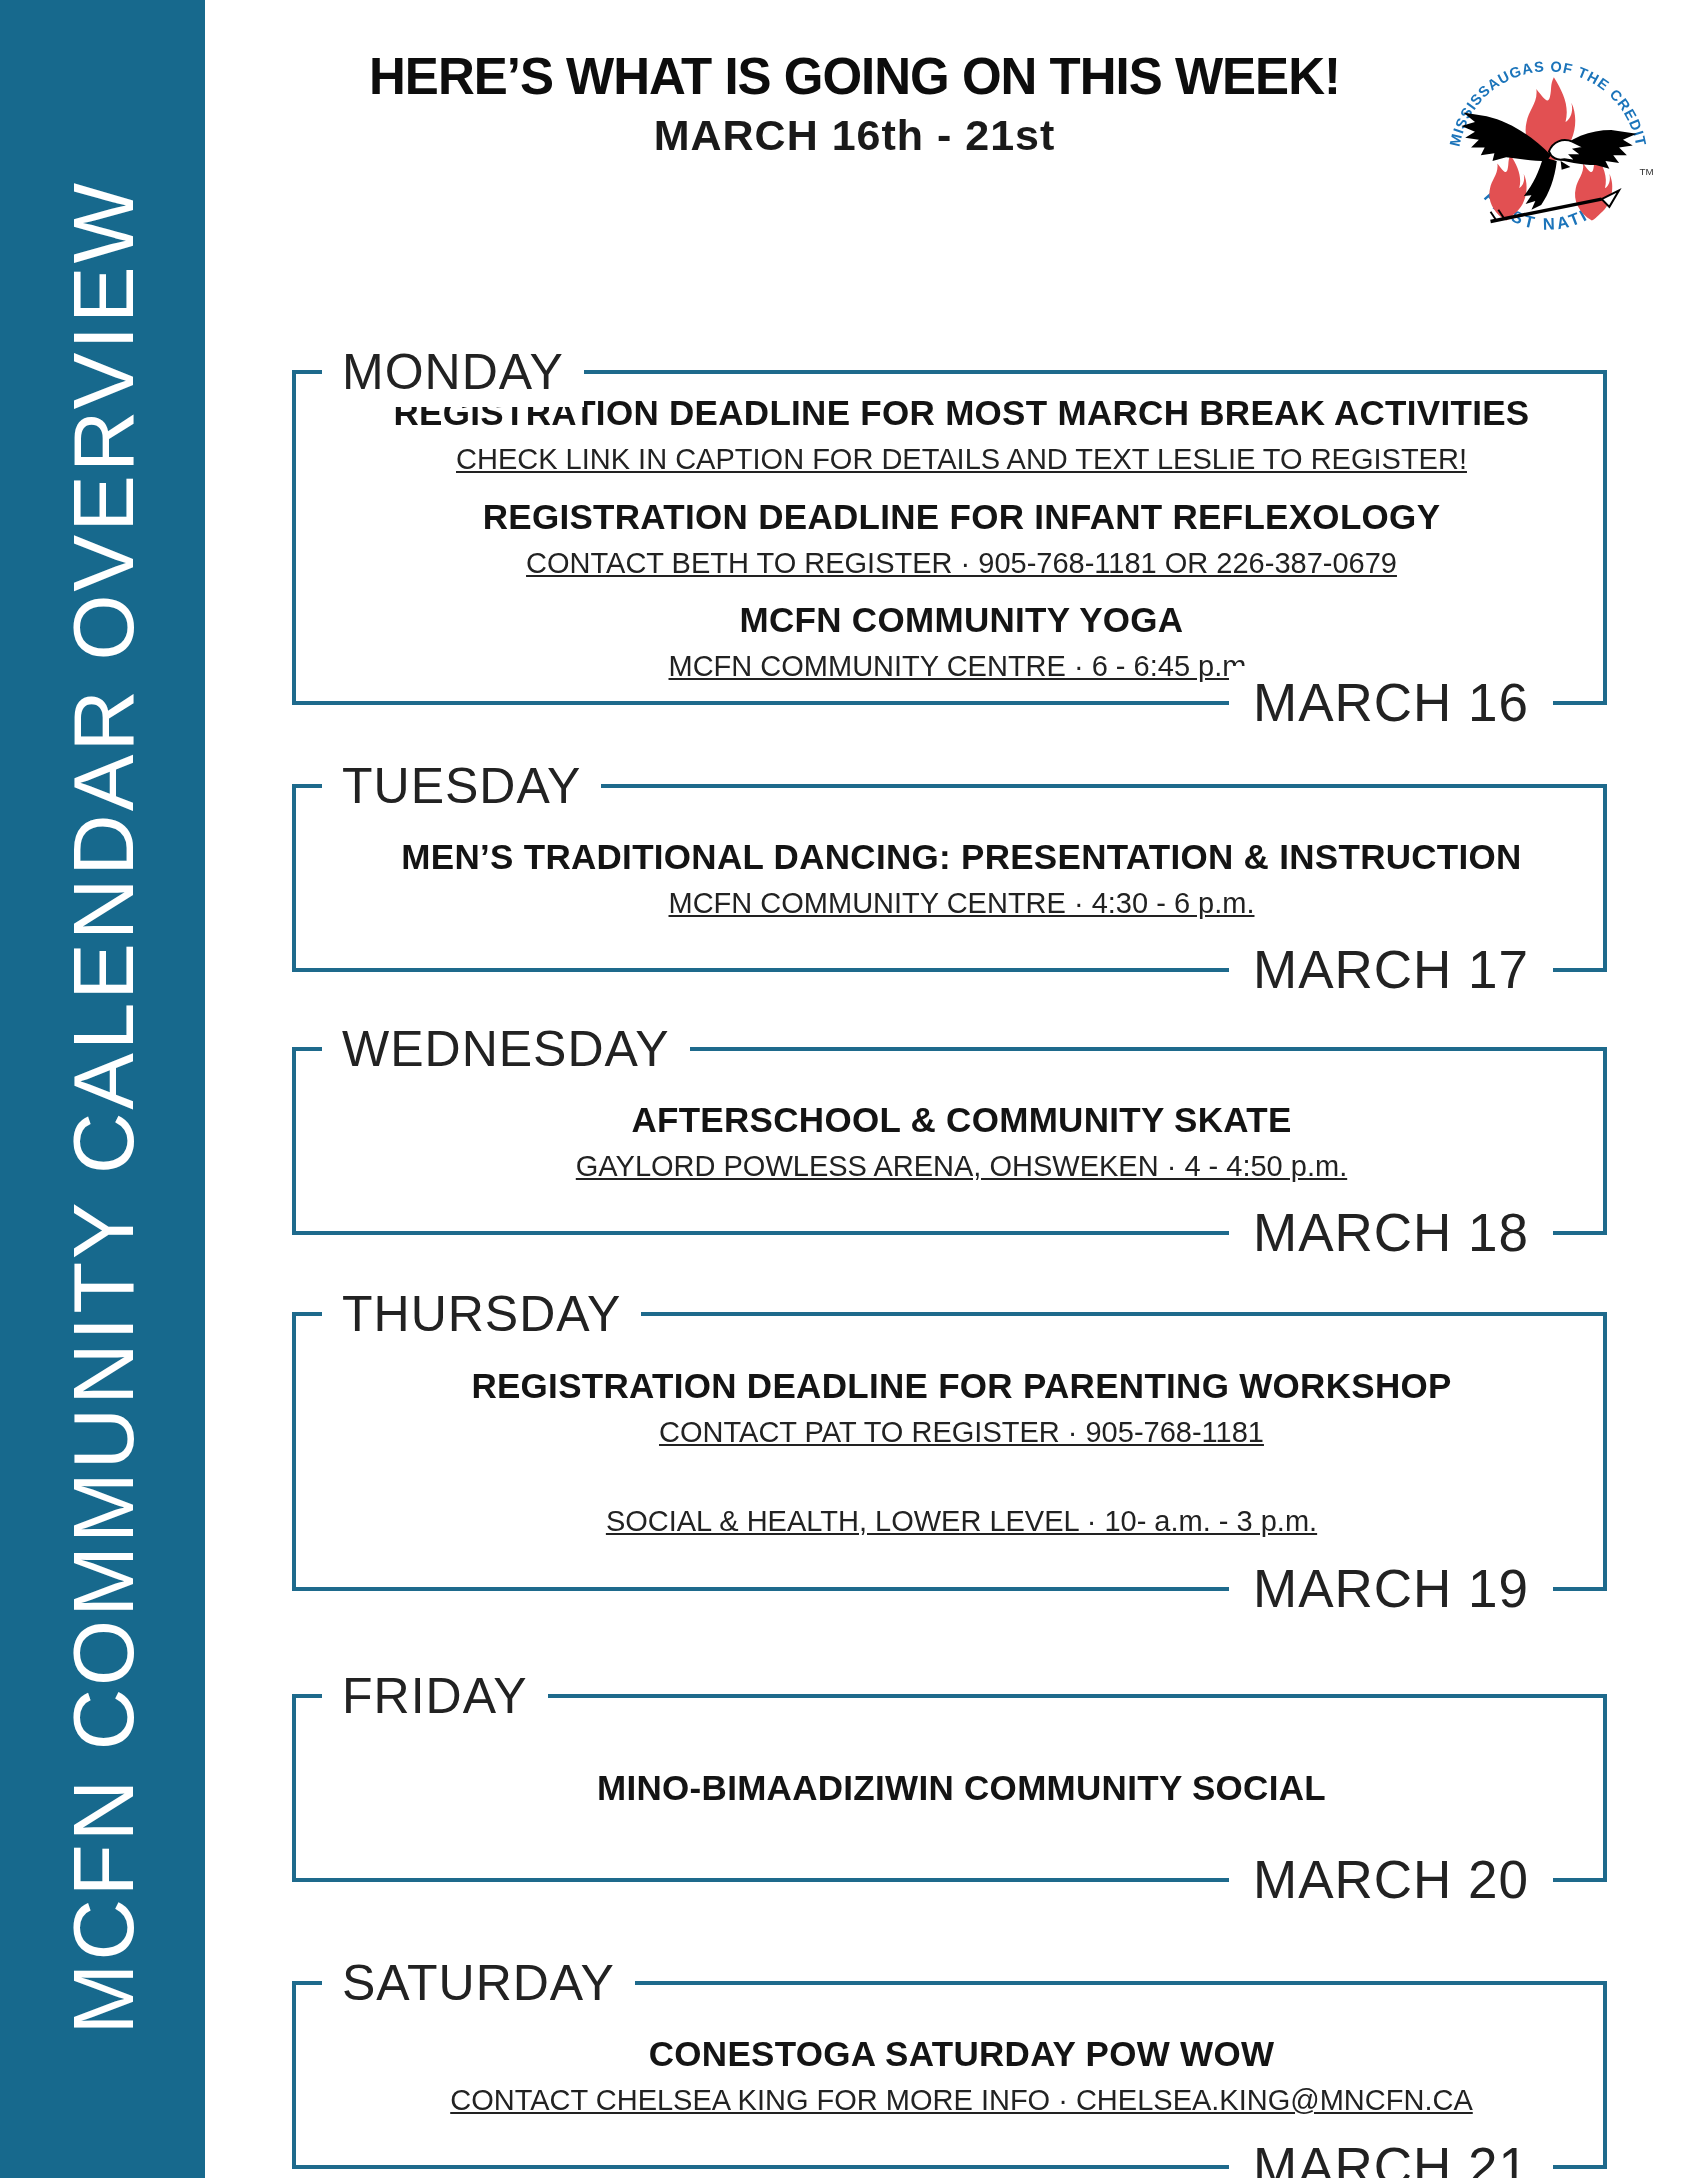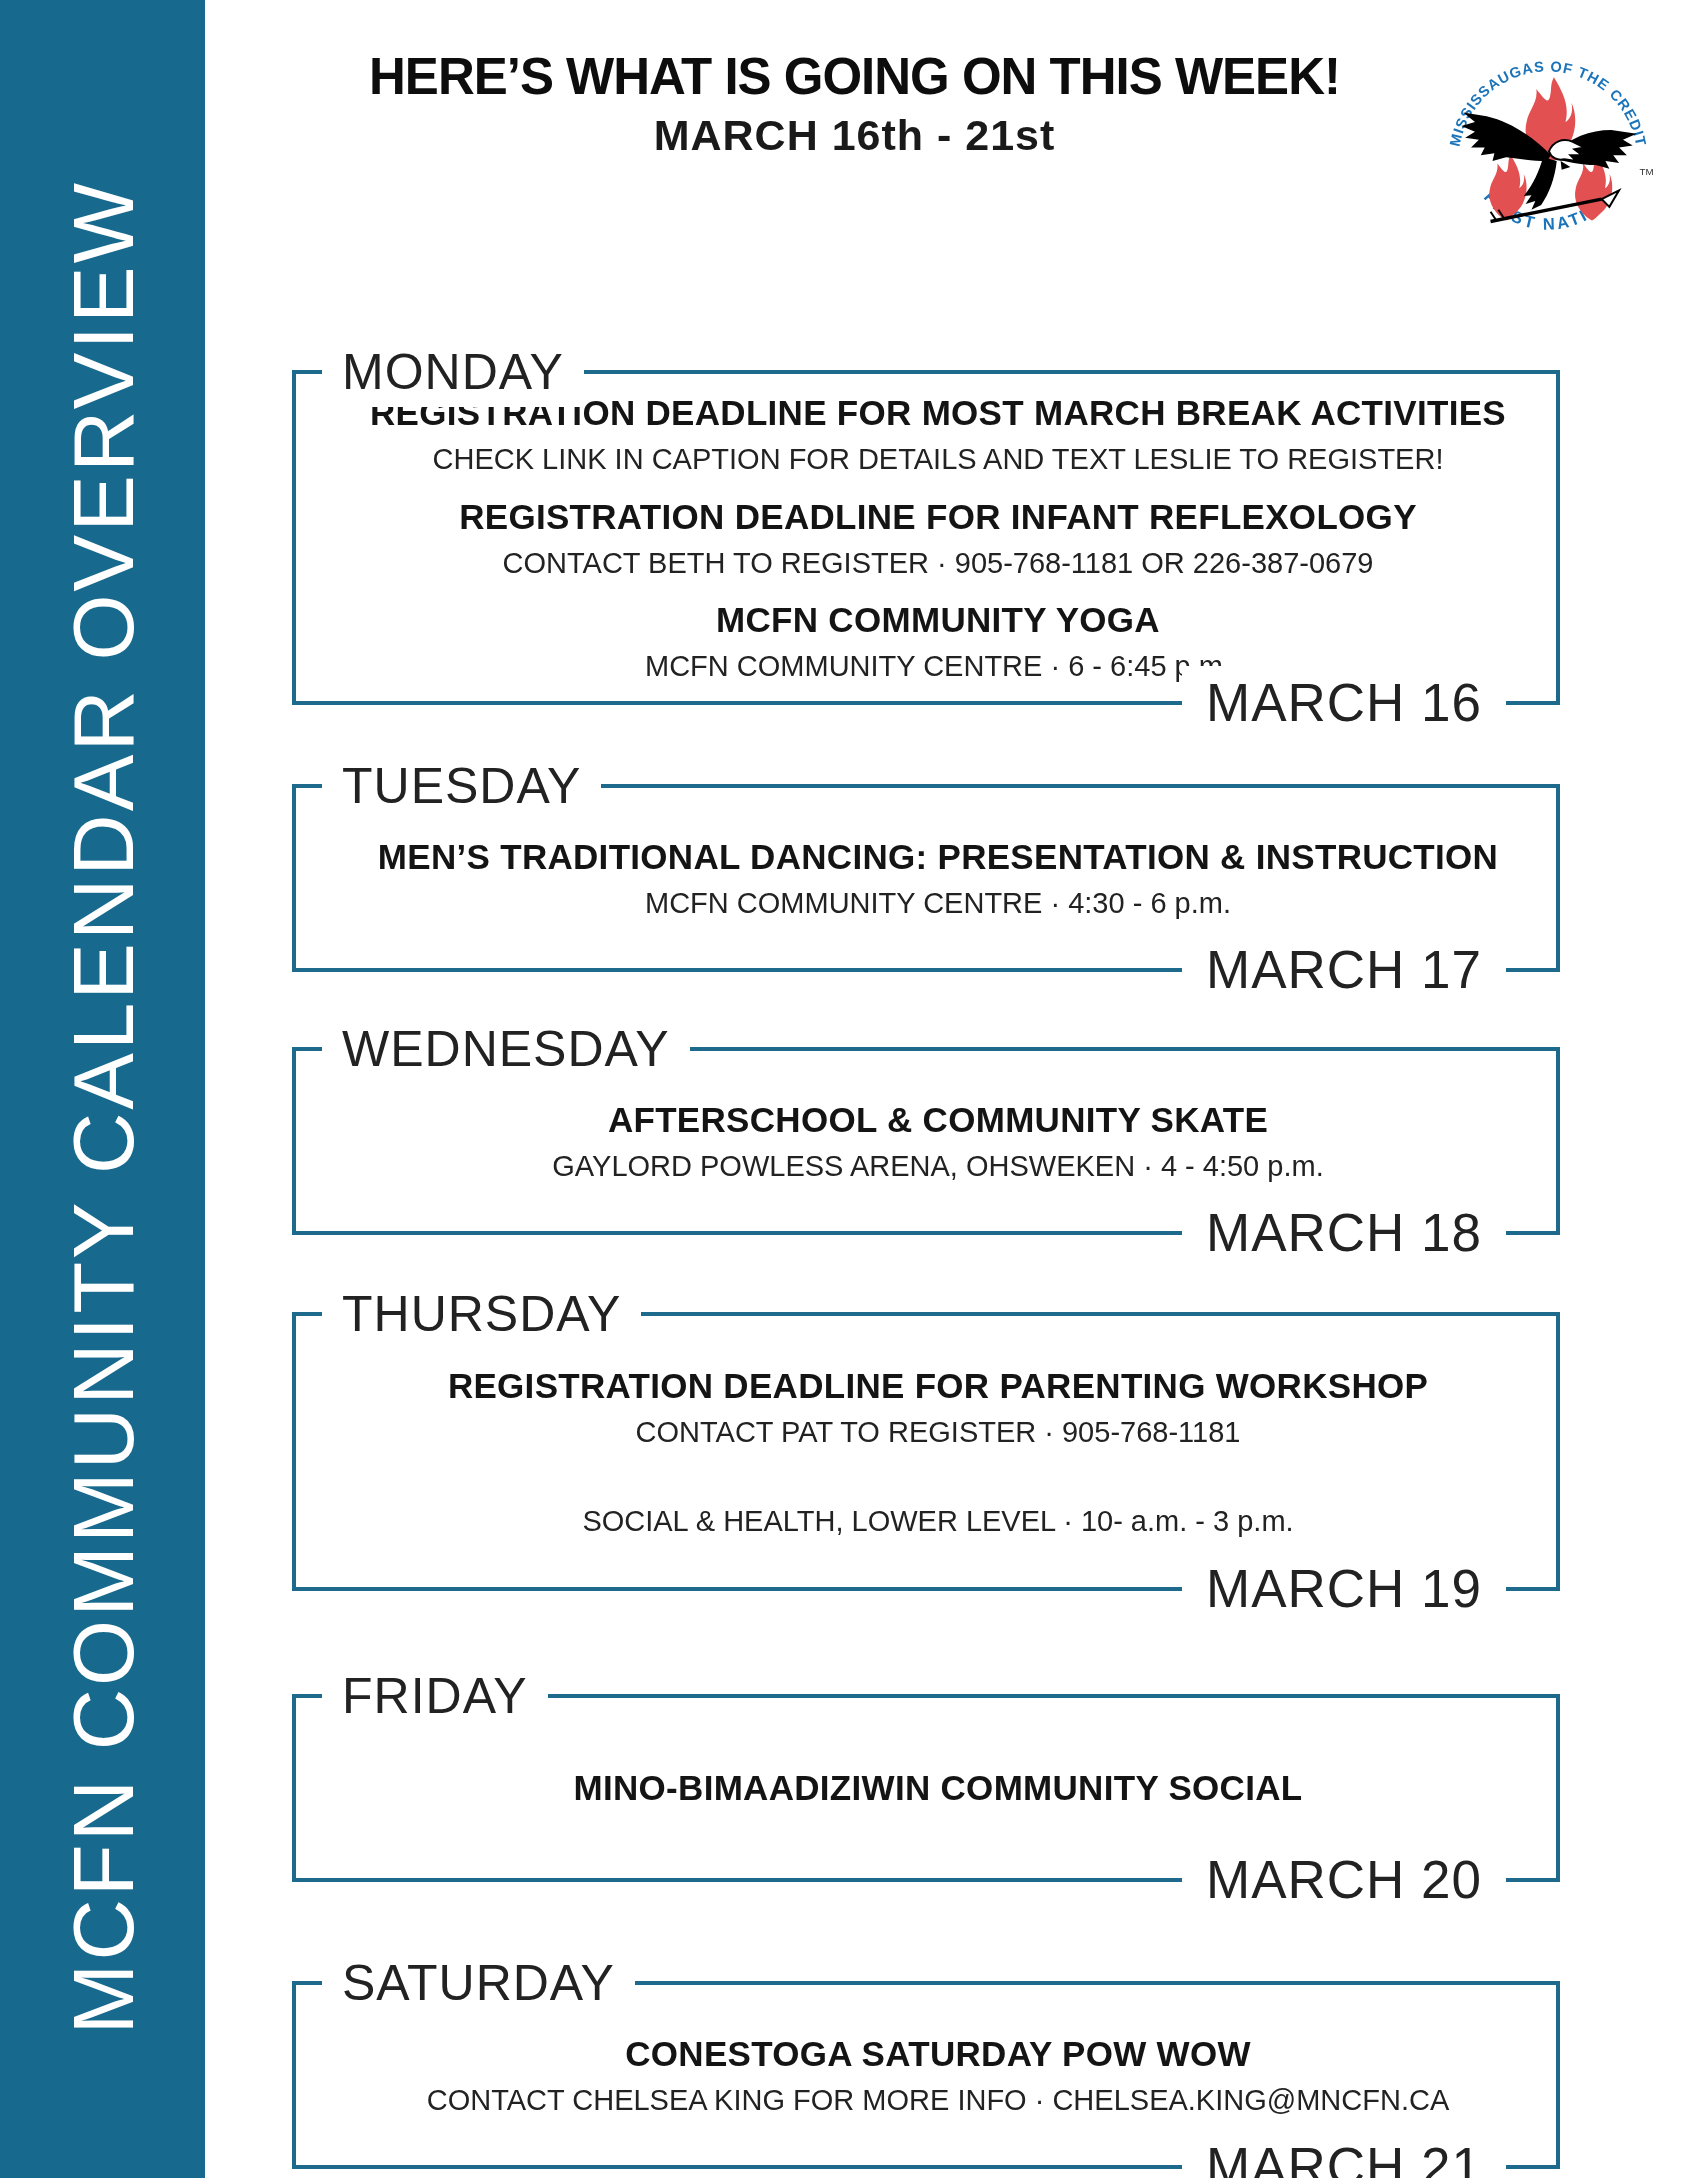--- a/index.html
+++ b/index.html
@@ -33,21 +33,21 @@
   .page-title{font-size:51px;font-weight:bold;letter-spacing:-1px;color:#0d0d0d;line-height:1.15;}
   .page-subtitle{font-size:43px;font-weight:700;letter-spacing:1px;margin-top:4px;color:#1a1a1a;}
   .logo-wrap{width:226px;height:224px;flex:none;margin-right:6px;margin-top:4px;}
   .logo-arc-text{fill:var(--logo-blue);font-family:"Liberation Sans",sans-serif;font-weight:bold;}
   .flame{fill:var(--flame-red);}
   .eagle{fill:#000;}
   .tm-text{fill:#333;font-family:"Liberation Sans",sans-serif;}
   
   .days{margin-top:94px;}
   .day-box{
-    position:relative;margin:0 107px 0 87px;
+    position:relative;margin:0 60px 0 87px;
     border:4px solid var(--accent);
     display:flex;flex-direction:column;justify-content:space-evenly;padding-left:24px;
   }
   .day-0{height:327px;margin-bottom:79px;}
   .day-1{height:180px;margin-bottom:75px;}
   .day-2{height:180px;margin-bottom:77px;}
   .day-3{height:271px;margin-bottom:103px;}
   .day-4{height:180px;margin-bottom:99px;}
   .day-5{height:180px;}
   .day-label{
@@ -55,21 +55,21 @@
     padding:0 20px;font-size:50px;line-height:69px;letter-spacing:1px;color:#222;
     white-space:nowrap;
   }
   .date-label{
     position:absolute;bottom:-38px;right:50px;background:#ffffff;
     padding:0 24px;font-size:53px;line-height:73px;letter-spacing:1px;color:#222;
     white-space:nowrap;
   }
   .event{text-align:center;padding:0 20px;}
   .event-title{font-size:35px;font-weight:bold;letter-spacing:0.3px;color:#141414;line-height:44px;}
-  .event-details{font-size:29px;margin-top:6px;color:#222;line-height:36px;}
+  .event-details{font-size:29px;margin-top:6px;color:#222;line-height:36px;text-decoration:underline;}
 </style>
 </head>
 <body>
 
 <aside class="sidebar">
   <div class="sidebar-text">MCFN COMMUNITY CALENDAR OVERVIEW</div>
 </aside>
 
 <div class="main">
 

